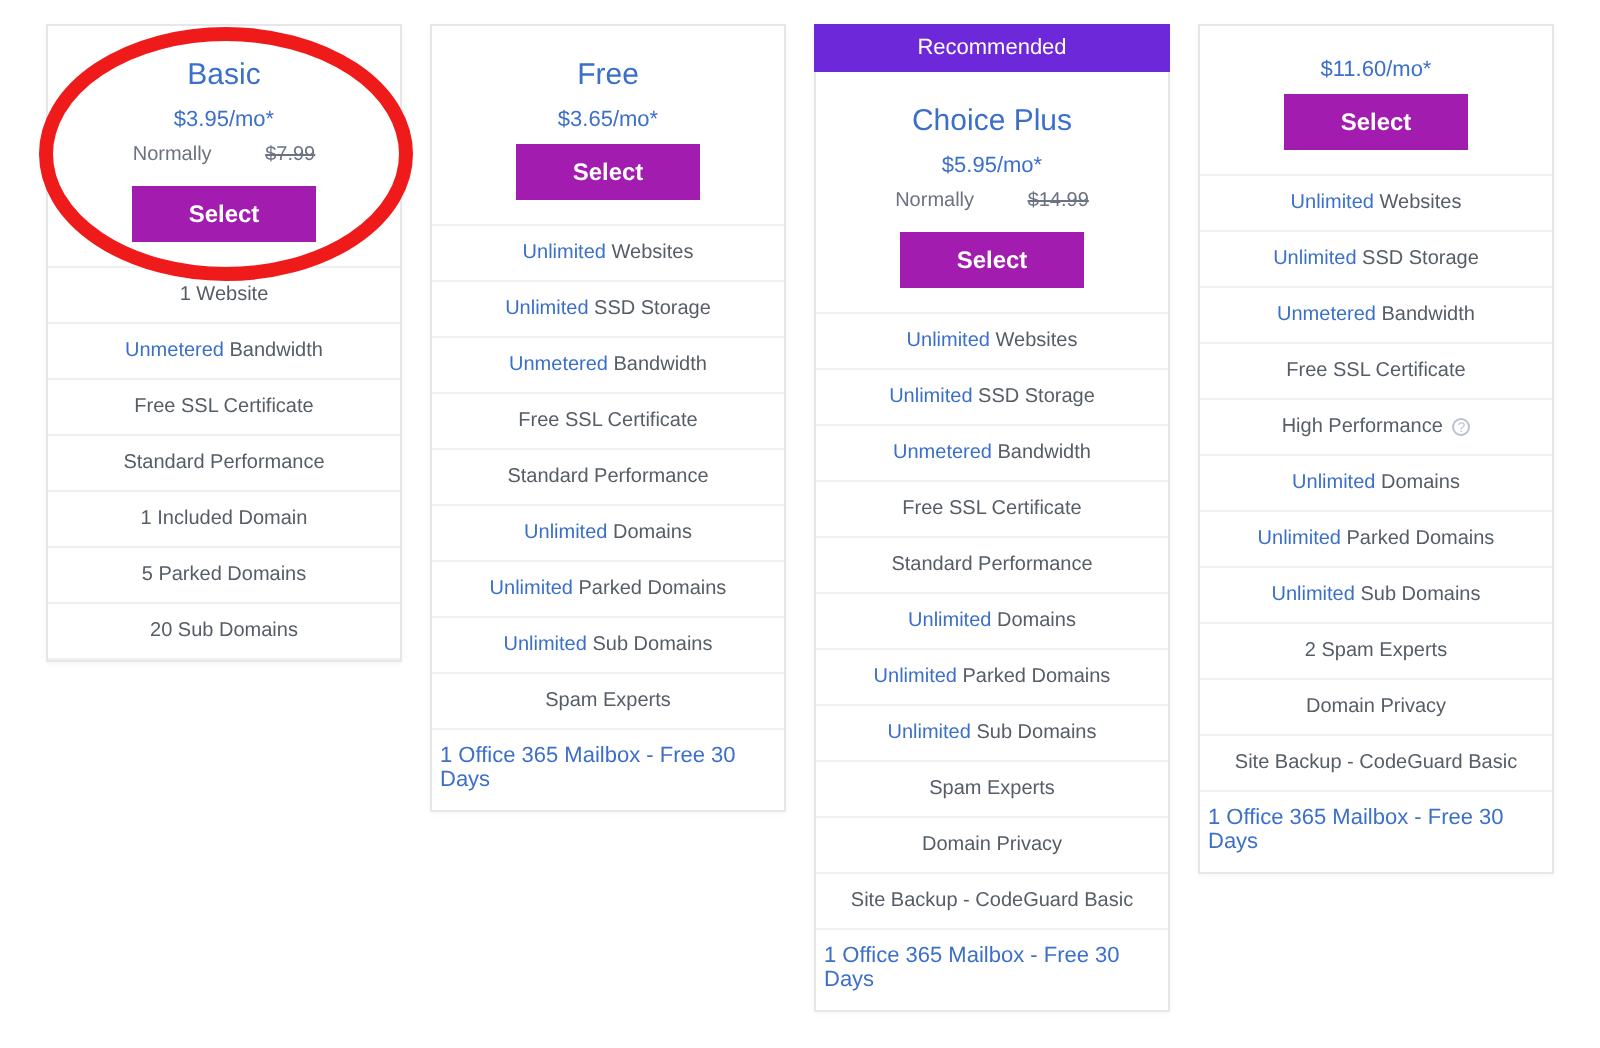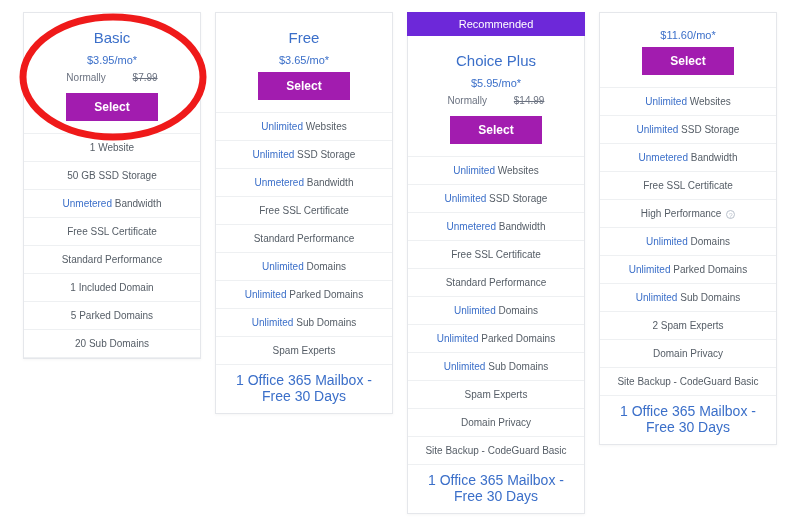--- a/index.html
+++ b/index.html
@@ -77,23 +77,23 @@
   .features li {
     font-size: 10px;
     color: #555d66;
     text-align: center;
     padding: 7px 4px;
     border-bottom: 1px solid #eef0f2;
     line-height: 1.3;
   }
   .kw { color: #3b6fc9; }
   .office-line {
-    font-size: 14px;
+    font-size: 11px;
     color: #3b6fc9;
-    text-align: center;
+    text-align: left;
     padding: 7px 4px 9px 4px;
   }
   .info-icon {
     display: inline-block;
     width: 9px; height: 9px;
     border: 1px solid #b9c1cc;
     border-radius: 50%;
     font-size: 7px;
     line-height: 9px;
     color: #b9c1cc;
@@ -111,21 +111,20 @@
   }
 </style>
 </head>
 <body>
 
 <div class="plans">
     <div class="plan">
       <div class="plan-header"><div class="plan-name">Basic</div><div class="plan-price">$3.95/mo*</div><div class="plan-normally"><span>Normally </span><span class="strike">$7.99</span></div><button class="select-btn">Select</button></div>
       <ul class="features">
         <li><span>1 Website</span></li>
-        <li><span>50 GB SSD Storage</span></li>
         <li><span class="kw">Unmetered</span><span> Bandwidth</span></li>
         <li><span>Free SSL Certificate</span></li>
         <li><span>Standard Performance</span></li>
         <li><span>1 Included Domain</span></li>
         <li><span>5 Parked Domains</span></li>
         <li><span>20 Sub Domains</span></li>
       </ul>
     </div>
     <div class="plan">
       <div class="plan-header"><div class="plan-name">Free</div><div class="plan-price">$3.65/mo*</div><button class="select-btn">Select</button></div>

